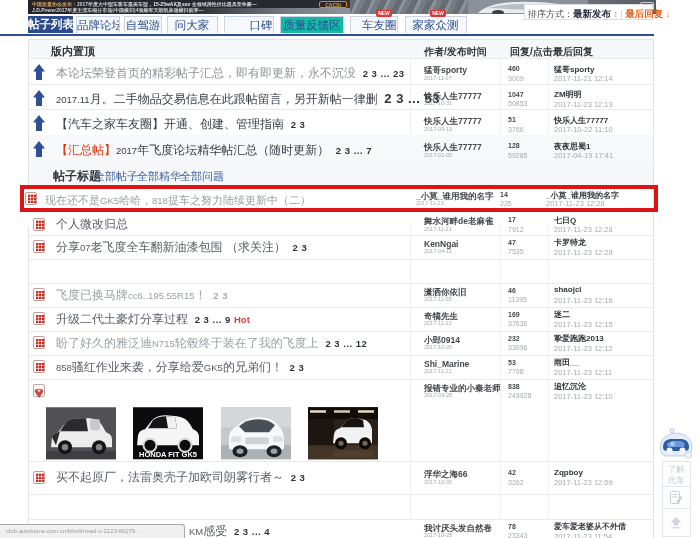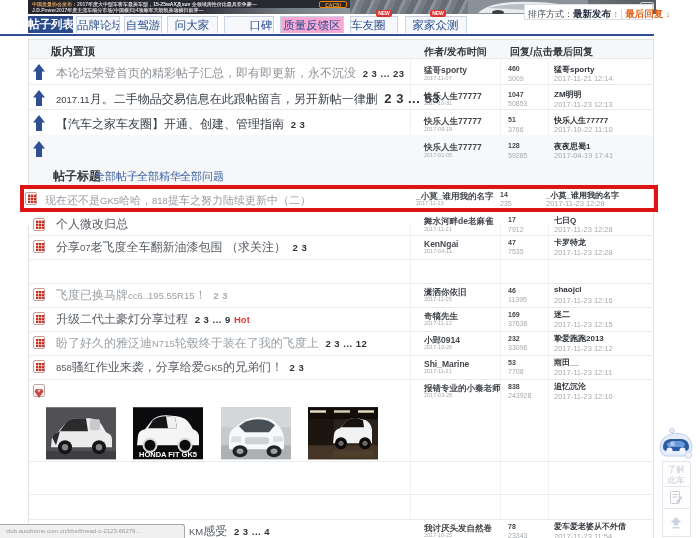--- a/index.html
+++ b/index.html
@@ -35,22 +35,22 @@
 </svg>
 <div class="abs" style="left:560px;top:0;width:68px;height:14px;background:linear-gradient(90deg,#6a7076,#555b61)"></div>
 <div class="abs" style="left:563px;top:4px;font-size:5.5px;color:#f2f2f2;font-weight:bold;white-space:nowrap">北京现代悦纳专区</div>
 <div class="abs" style="left:612px;top:2px;width:14px;height:9px;border:1px solid #cfd3d7;border-radius:2px;color:#e8eaec;font-size:5px;line-height:7px;text-align:center">广告</div>
 </div>
 <div class="abs" style="left:28px;top:16px;width:44.5px;height:17px;background:#2c4b8d;color:#fff;font-size:11.5px;font-weight:bold;text-align:left;line-height:17px;white-space:nowrap;overflow:hidden">帖子列表</div>
 <div class="abs" style="left:76px;top:16px;width:44px;height:17px;background:#f6f8fb;border:1px solid #c9d4e3;border-bottom:none;color:#2b4d8e;font-size:11.5px;text-align:center;line-height:16px;white-space:nowrap;overflow:hidden">品牌论坛</div>
 <div class="abs" style="left:124px;top:16px;width:38px;height:17px;background:#f6f8fb;border:1px solid #c9d4e3;border-bottom:none;color:#2b4d8e;font-size:11.5px;text-align:center;line-height:16px;white-space:nowrap;overflow:hidden">自驾游</div>
 <div class="abs" style="left:166.5px;top:16px;width:51px;height:17px;background:#f6f8fb;border:1px solid #c9d4e3;border-bottom:none;color:#2b4d8e;font-size:11.5px;text-align:center;line-height:16px;white-space:nowrap;overflow:hidden">问大家</div>
 <div class="abs" style="left:223.5px;top:16px;width:50px;height:17px;background:#f6f8fb;border:1px solid #c9d4e3;border-bottom:none;color:#2b4d8e;font-size:11.5px;text-align:right;line-height:16px;white-space:nowrap;overflow:hidden">口碑</div>
-<div class="abs" style="left:280px;top:16px;width:64px;height:17px;background:#f9a8d4;border:1px solid #c9d4e3;border-bottom:none;color:#2b4d8e;font-size:11.5px;text-align:center;line-height:16px;white-space:nowrap;overflow:hidden">质量反馈区</div>
-<div class="abs" style="left:350px;top:16px;width:47.5px;height:17px;background:#f6f8fb;border:1px solid #c9d4e3;border-bottom:none;color:#2b4d8e;font-size:11.5px;text-align:left;line-height:16px;white-space:nowrap;overflow:hidden">车友圈</div>
+<div class="abs" style="left:280px;top:16px;width:64px;height:17px;background:#14b8a6;border:1px solid #c9d4e3;border-bottom:none;color:#2b4d8e;font-size:11.5px;text-align:center;line-height:16px;white-space:nowrap;overflow:hidden">质量反馈区</div>
+<div class="abs" style="left:350px;top:16px;width:47.5px;height:17px;background:#f6f8fb;border:1px solid #c9d4e3;border-bottom:none;color:#2b4d8e;font-size:11.5px;text-align:right;line-height:16px;white-space:nowrap;overflow:hidden">车友圈</div>
 <div class="abs" style="left:404.5px;top:16px;width:62px;height:17px;background:#f6f8fb;border:1px solid #c9d4e3;border-bottom:none;color:#2b4d8e;font-size:11.5px;text-align:center;line-height:16px;white-space:nowrap;overflow:hidden">家家众测</div>
 <div class="abs" style="left:376px;top:10px;width:16px;height:7px;background:#e23333;border-radius:2px;color:#fff;font-size:5px;font-weight:bold;line-height:7px;text-align:center">NEW</div>
 <div class="abs" style="left:430px;top:10px;width:16px;height:7px;background:#e23333;border-radius:2px;color:#fff;font-size:5px;font-weight:bold;line-height:7px;text-align:center">NEW</div>
 <div class="abs" style="left:0;top:33.8px;width:654px;height:2.4px;background:#2f4e93"></div>
 <div class="abs" style="left:524px;top:4px;width:129px;height:16px;border:1px solid #dcdfe3;background:#fff;line-height:14px;white-space:nowrap">
 <span style="font-size:9px;color:#4a4f57;margin-left:3px">排序方式：</span><span style="font-size:9.5px;color:#20293f;font-weight:bold">最新发布</span><span style="font-size:9px;color:#9aa0a8"> ↕</span><span style="font-size:9px;color:#ccc"> | </span><span style="font-size:9.5px;color:#e2641e;font-weight:bold">最后回复</span><span style="font-size:9px;color:#e2641e;font-weight:bold"> ↓</span>
 </div>
 <div class="abs" style="left:28px;top:39px;width:1px;height:484px;background:#dfe3e8"></div>
 <div class="abs" style="left:653px;top:39px;width:1px;height:499px;background:#dfe3e8"></div>
 <div class="abs" style="left:28px;top:39px;width:626px;height:1px;background:#dfe3e8"></div>
@@ -100,20 +100,21 @@
 <span class="cnt1 abs" style="left:479px;top:7px">51</span>
 <span class="cnt2 abs" style="left:479px;top:16.5px">3766</span>
 <span class="lname abs" style="left:525px;top:5.5px">快乐人生77777</span>
 <span class="ltime abs" style="left:525px;top:16px">2017-10-22 11:10</span>
 </div>
 <div class="sep" style="top:134.9px"></div>
 <div class="abs" style="left:29px;top:135.0px;width:624px;height:25.5px;background:#f6f8fa;">
 <svg class="uparr" style="top:6px" width="11" height="15" viewBox="0 0 12 16">
         <path d="M6 0 L12 7.5 L9 7.5 L9 16 L3 16 L3 7.5 L0 7.5 Z" fill="#2f4f94"></path>
       </svg>
+<span class="abs" style="left:27px;top:7px;font-size:12px;color:#3b4049;white-space:nowrap"><span style="color:#dd3311">【汇总帖】</span><i class="lt">2017</i>年飞度论坛精华帖汇总（随时更新）&nbsp;&nbsp;<span style="font-size:9.5px;font-weight:bold;color:#2e3338;letter-spacing:0.5px">2 3 ... 7</span></span>
 <span class="aname abs" style="left:395px;top:7px">快乐人生77777</span>
 <span class="adate abs" style="left:395px;top:16.5px">2017-01-05</span>
 <span class="cnt1 abs" style="left:479px;top:7px">128</span>
 <span class="cnt2 abs" style="left:479px;top:16.5px">59285</span>
 <span class="lname abs" style="left:525px;top:5.5px">夜夜思蜀1</span>
 <span class="ltime abs" style="left:525px;top:16px">2017-04-19 17:41</span>
 </div>
 <div class="sep" style="top:160.5px"></div>
 <div class="abs" style="left:29px;top:160.8px;width:624px;height:24.5px;background:#f5f7f9">
 <span class="abs" style="left:24px;top:7px;font-size:12px;font-weight:bold;color:#33373c">帖子标题</span>
@@ -272,20 +273,32 @@
 <path d="M25 36 L26 27 Q27 22 32 21 L38 14 Q43 10 50 11 L58 13 Q63 16 64 22 L64 36 Z" fill="#f0f1f3"></path>
 <path d="M38 14 Q43 10 50 11 L55 13 L56 20 L33 20 Z" fill="#17120d"></path>
 <circle cx="33" cy="36" r="6" fill="#0d0a07"></circle>
         <circle cx="33" cy="36" r="2.6" fill="#6a6a6e"></circle>
 <circle cx="57" cy="36" r="6" fill="#0d0a07"></circle>
         <circle cx="57" cy="36" r="2.6" fill="#6a6a6e"></circle>
 <rect x="25" y="43" width="40" height="7" fill="#57452f" opacity="0.55"></rect>
 </svg>
 </div>
     <div class="sep" style="top:460.9px"></div>
+<div class="abs" style="left:29px;top:460.9px;width:624px;height:33.1px;overflow:visible">
+      <span class="jing" style="top:10.0px">
+        <b></b>
+      </span>
+      <span class="abs" style="left:27px;top:8.5px;font-size:12px;color:#575c63;white-space:nowrap">买不起原厂，法雷奥壳子加欧司朗雾行者～&nbsp;&nbsp;<span style="font-size:9.5px;font-weight:bold;color:#2e3338;letter-spacing:0.5px">2 3</span></span>
+      <span class="aname abs" style="left:395px;top:8.5px">浮华之海66</span>
+      <span class="adate abs" style="left:395px;top:18.0px">2017-10-05</span>
+      <span class="cnt1 abs" style="left:479px;top:8.5px">42</span>
+      <span class="cnt2 abs" style="left:479px;top:18.0px">3262</span>
+      <span class="lname abs" style="left:525px;top:7.0px">Zqpboy</span>
+      <span class="ltime abs" style="left:525px;top:17.5px">2017-11-23 12:09</span>
+    </div>
     <div class="sep" style="top:494.0px"></div>
     <div class="sep" style="top:518.6px"></div>
 <div class="abs" style="left:29px;top:518.6px;width:624px;height:20px">
 <span class="abs" style="left:160px;top:4px;font-size:12px;color:#575c63;white-space:nowrap"><i class="lt">KM</i>感受&nbsp;&nbsp;<span style="font-size:9.5px;font-weight:bold;color:#2e3338;letter-spacing:0.5px">2 3 ... 4</span></span>
 <span class="aname abs" style="left:395px;top:4px">我讨厌头发自然卷</span>
 <span class="adate abs" style="left:395px;top:13.5px">2017-10-25</span>
 <span class="cnt1 abs" style="left:479px;top:4px">78</span>
 <span class="cnt2 abs" style="left:479px;top:13.5px">23343</span>
 <span class="lname abs" style="left:525px;top:2.5px">爱车爱老婆从不外借</span>
 <span class="ltime abs" style="left:525px;top:13px">2017-11-23 11:54</span>

